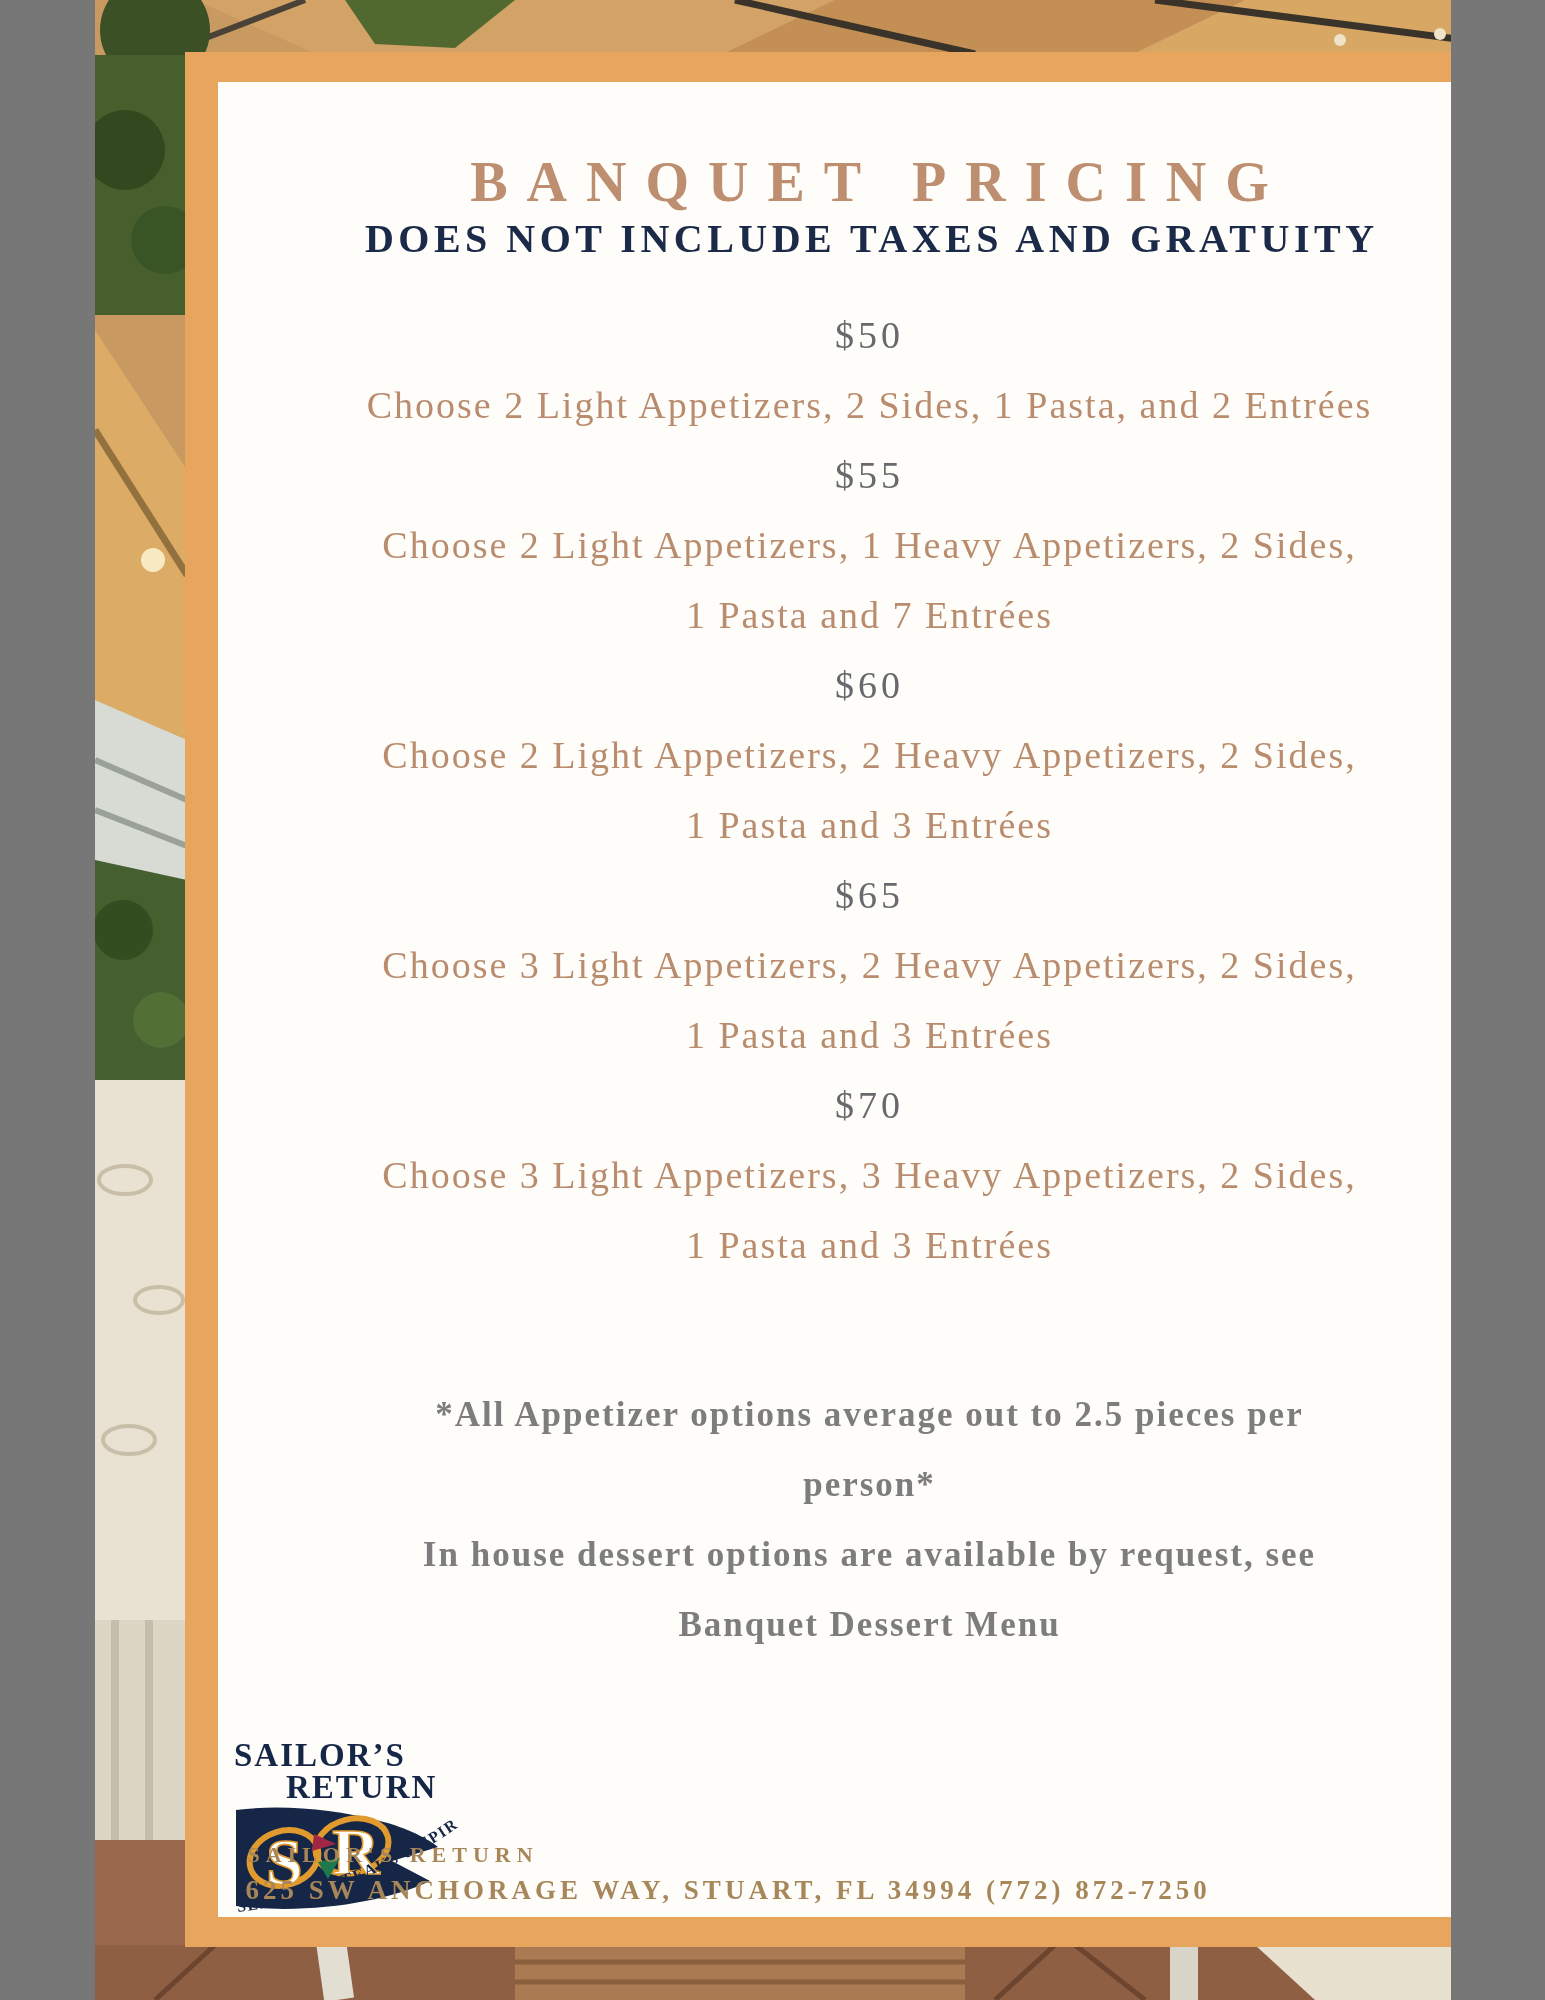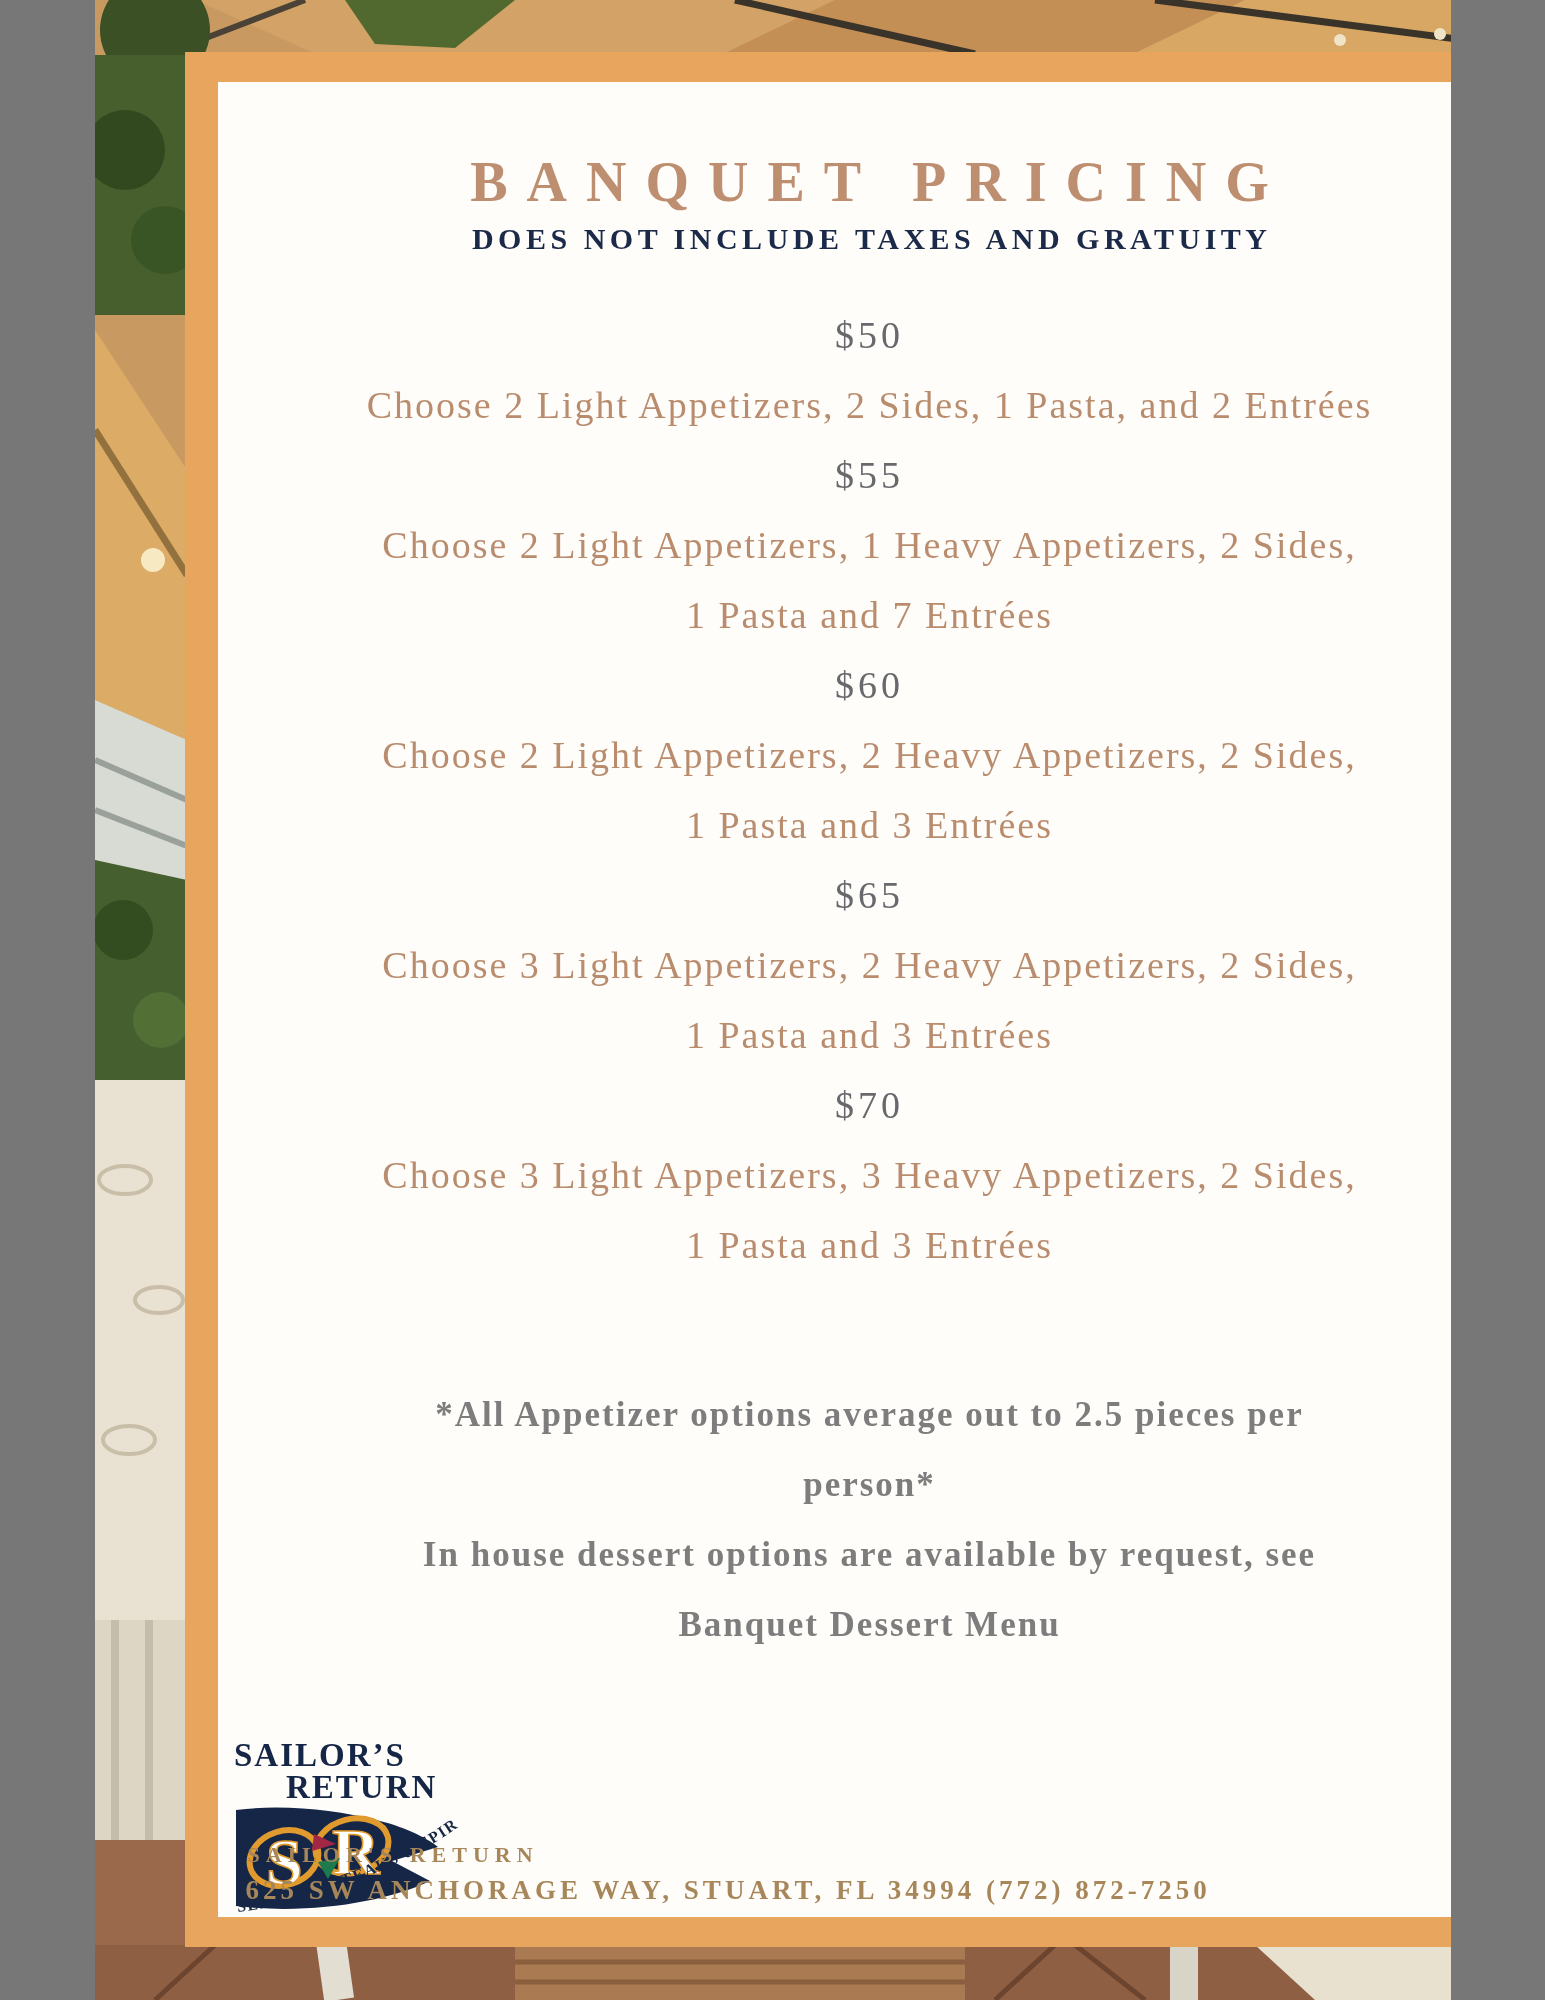--- a/index.html
+++ b/index.html
@@ -6,21 +6,21 @@
   body { background:#777; font-family:"Liberation Serif", serif; }
   .canvas { position:relative; width:1356px; height:2000px; overflow:hidden; background:#0c4a6e; margin:0 auto; }
   .bg { position:absolute; left:0; top:0; width:1545px; height:2000px; }
   .frame { position:absolute; left:90px; top:52px; width:1370px; height:1895px; background:#e7a55e; }
   .panel { position:absolute; left:33px; top:30px; right:33px; bottom:30px; background:#fffdfa; }
 
   .title { position:absolute; top:72px; left:0; right:0; text-align:center;
            font-size:56px; font-weight:bold; letter-spacing:19px; text-indent:19px;
            color:#bd8f70; line-height:56px; }
   .subtitle { position:absolute; top:140px; left:0; right:0; text-align:center;
-           font-size:30px; font-weight:bold; letter-spacing:4.5px; text-indent:4.5px;
+           font-size:40px; font-weight:bold; letter-spacing:4.5px; text-indent:4.5px;
            color:#1b2a48; line-height:34px; }
 
   .tiers { position:absolute; top:218px; left:0; right:0; text-align:center; }
   .tiers p { line-height:70px; font-size:38px; font-weight:normal; }
   .price { color:#68696c; letter-spacing:4px; }
   .desc  { color:#b98c6e; letter-spacing:2px; }
 
   .notes { position:absolute; top:1298px; left:0; right:0; text-align:center; }
   .notes p { line-height:70px; font-size:35px; font-weight:bold; color:#7d7d7d; letter-spacing:2px; }
 

